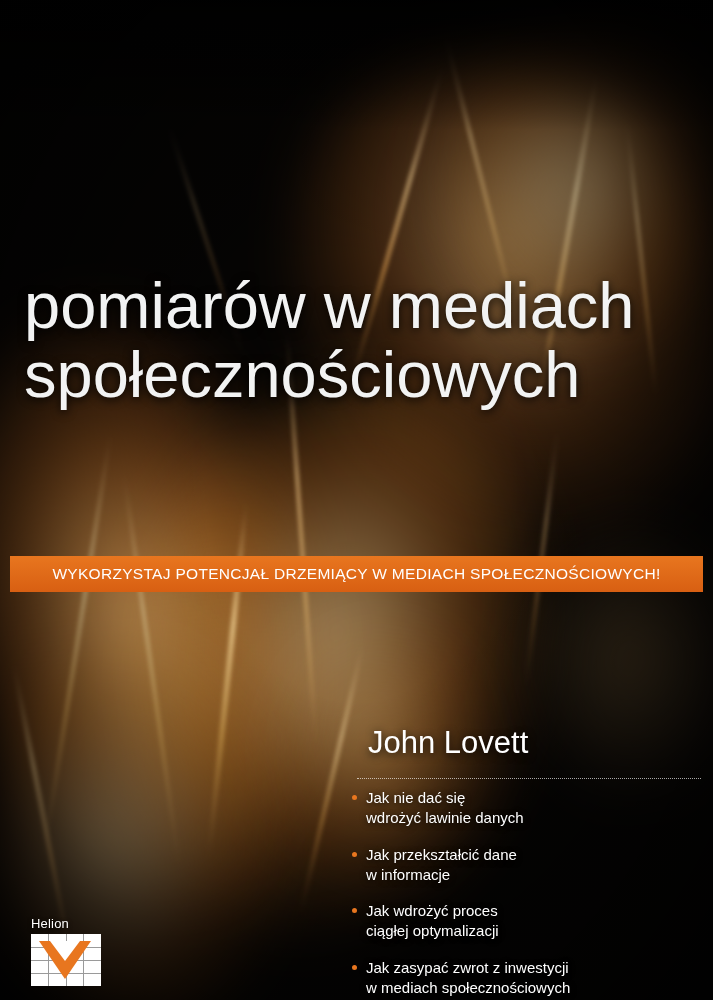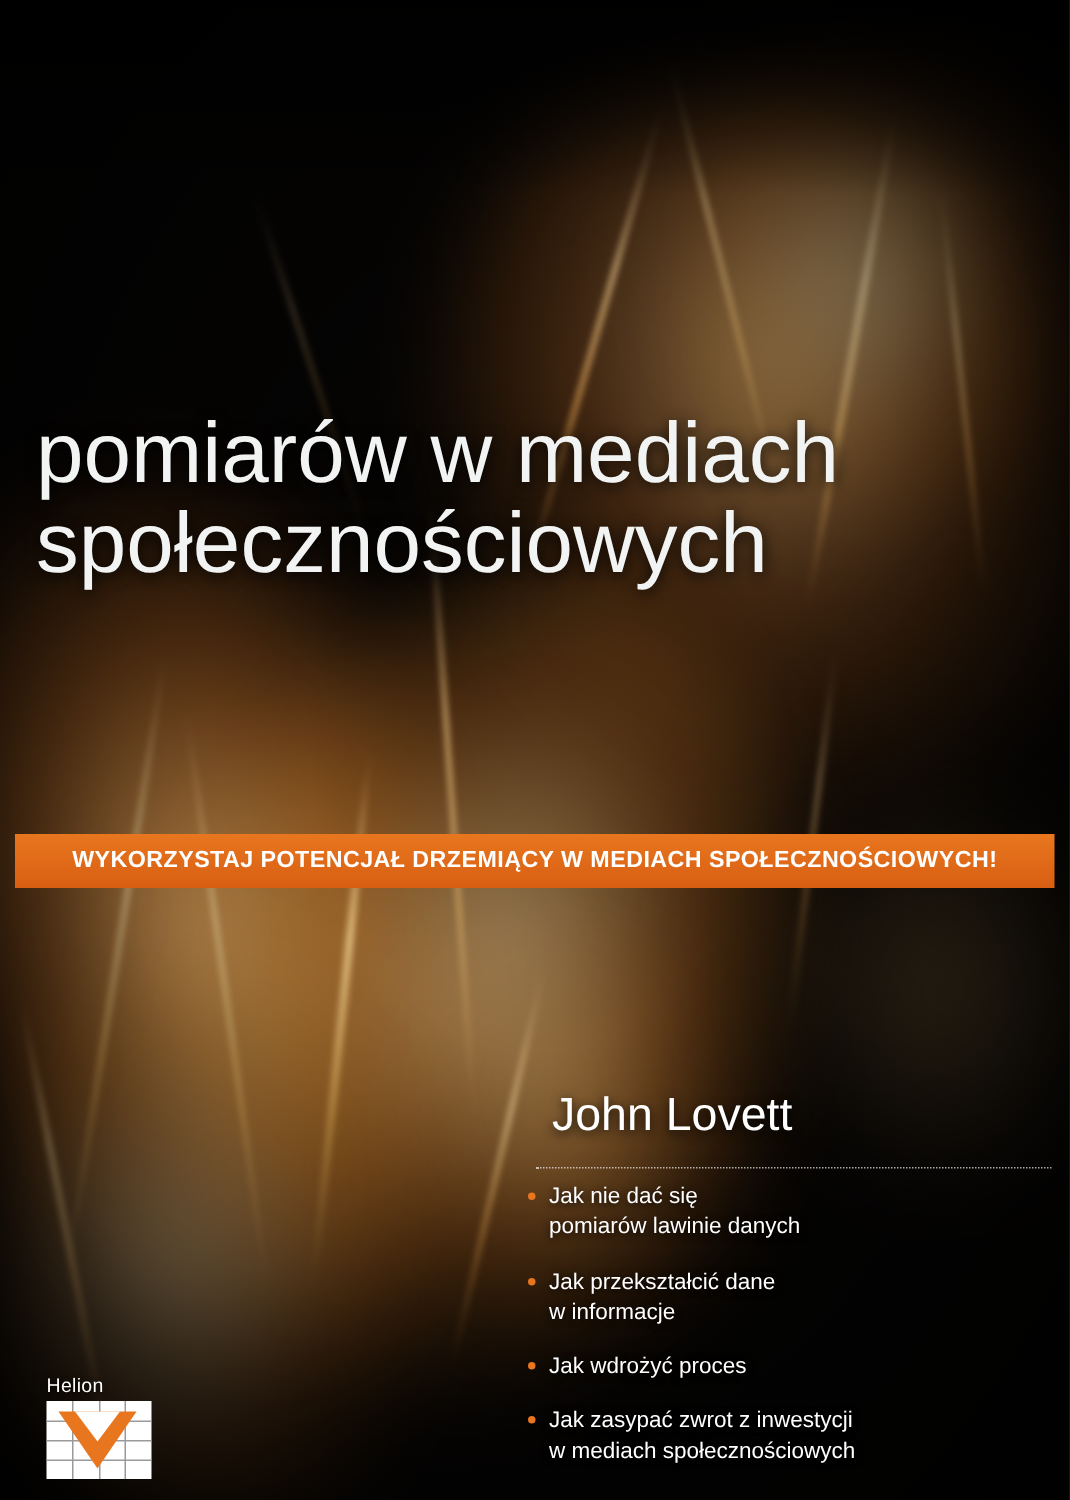--- a/index.html
+++ b/index.html
@@ -85,41 +85,41 @@
     font-weight:bold;
     letter-spacing:-1px;
     color:#b9bcbd;
     text-shadow:0 3px 10px rgba(0,0,0,.85);
     white-space:nowrap;
   }
   .title-sub {
     position:absolute;
     left:24px; top:272px;
     width:680px;
-    font-size:57px;
+    font-size:65px;
     line-height:1.06;
     font-weight:400;
     color:#f2f3f3;
     text-shadow:0 2px 10px rgba(0,0,0,.9);
   }
   .title-sub div { white-space:nowrap; }
 
   
   .banner {
     position:absolute;
     left:10px; top:556px;
     width:693px; height:36px;
     background:#e06a1b;
     background:linear-gradient(to bottom,#e8761f,#d85f12);
     display:flex; align-items:center; justify-content:center;
   }
   .banner span {
     color:#fff;
     font-size:15.5px;
-    font-weight:bold;
+    font-weight:normal;
     letter-spacing:.3px;
     white-space:nowrap;
   }
 
   
   .author {
     position:absolute;
     left:368px; top:725px;
     font-size:31px;
     color:#fff;
@@ -239,28 +239,29 @@
   <div class="banner">
     <span>WYKORZYSTAJ POTENCJAŁ DRZEMIĄCY W MEDIACH SPOŁECZNOŚCIOWYCH!</span>
   </div>
 
   <div class="author">John Lovett</div>
   <div class="dotrule"></div>
 
   <div class="bullets">
     <div class="bullet">
       <div>Jak nie dać się</div>
-      <div>pomiarów lawinie danych</div>
+      <div>wdrożyć lawinie danych</div>
     </div>
     <div class="bullet">
       <div>Jak przekształcić dane</div>
       <div>w informacje</div>
     </div>
     <div class="bullet">
       <div>Jak wdrożyć proces</div>
+      <div>ciągłej optymalizacji</div>
     </div>
     <div class="bullet">
       <div>Jak zasypać zwrot z inwestycji</div>
       <div>w mediach społecznościowych</div>
     </div>
   </div>
 
   <div class="logo">
     <div class="logo-name">Helion</div>
     <div class="logo-mark">

